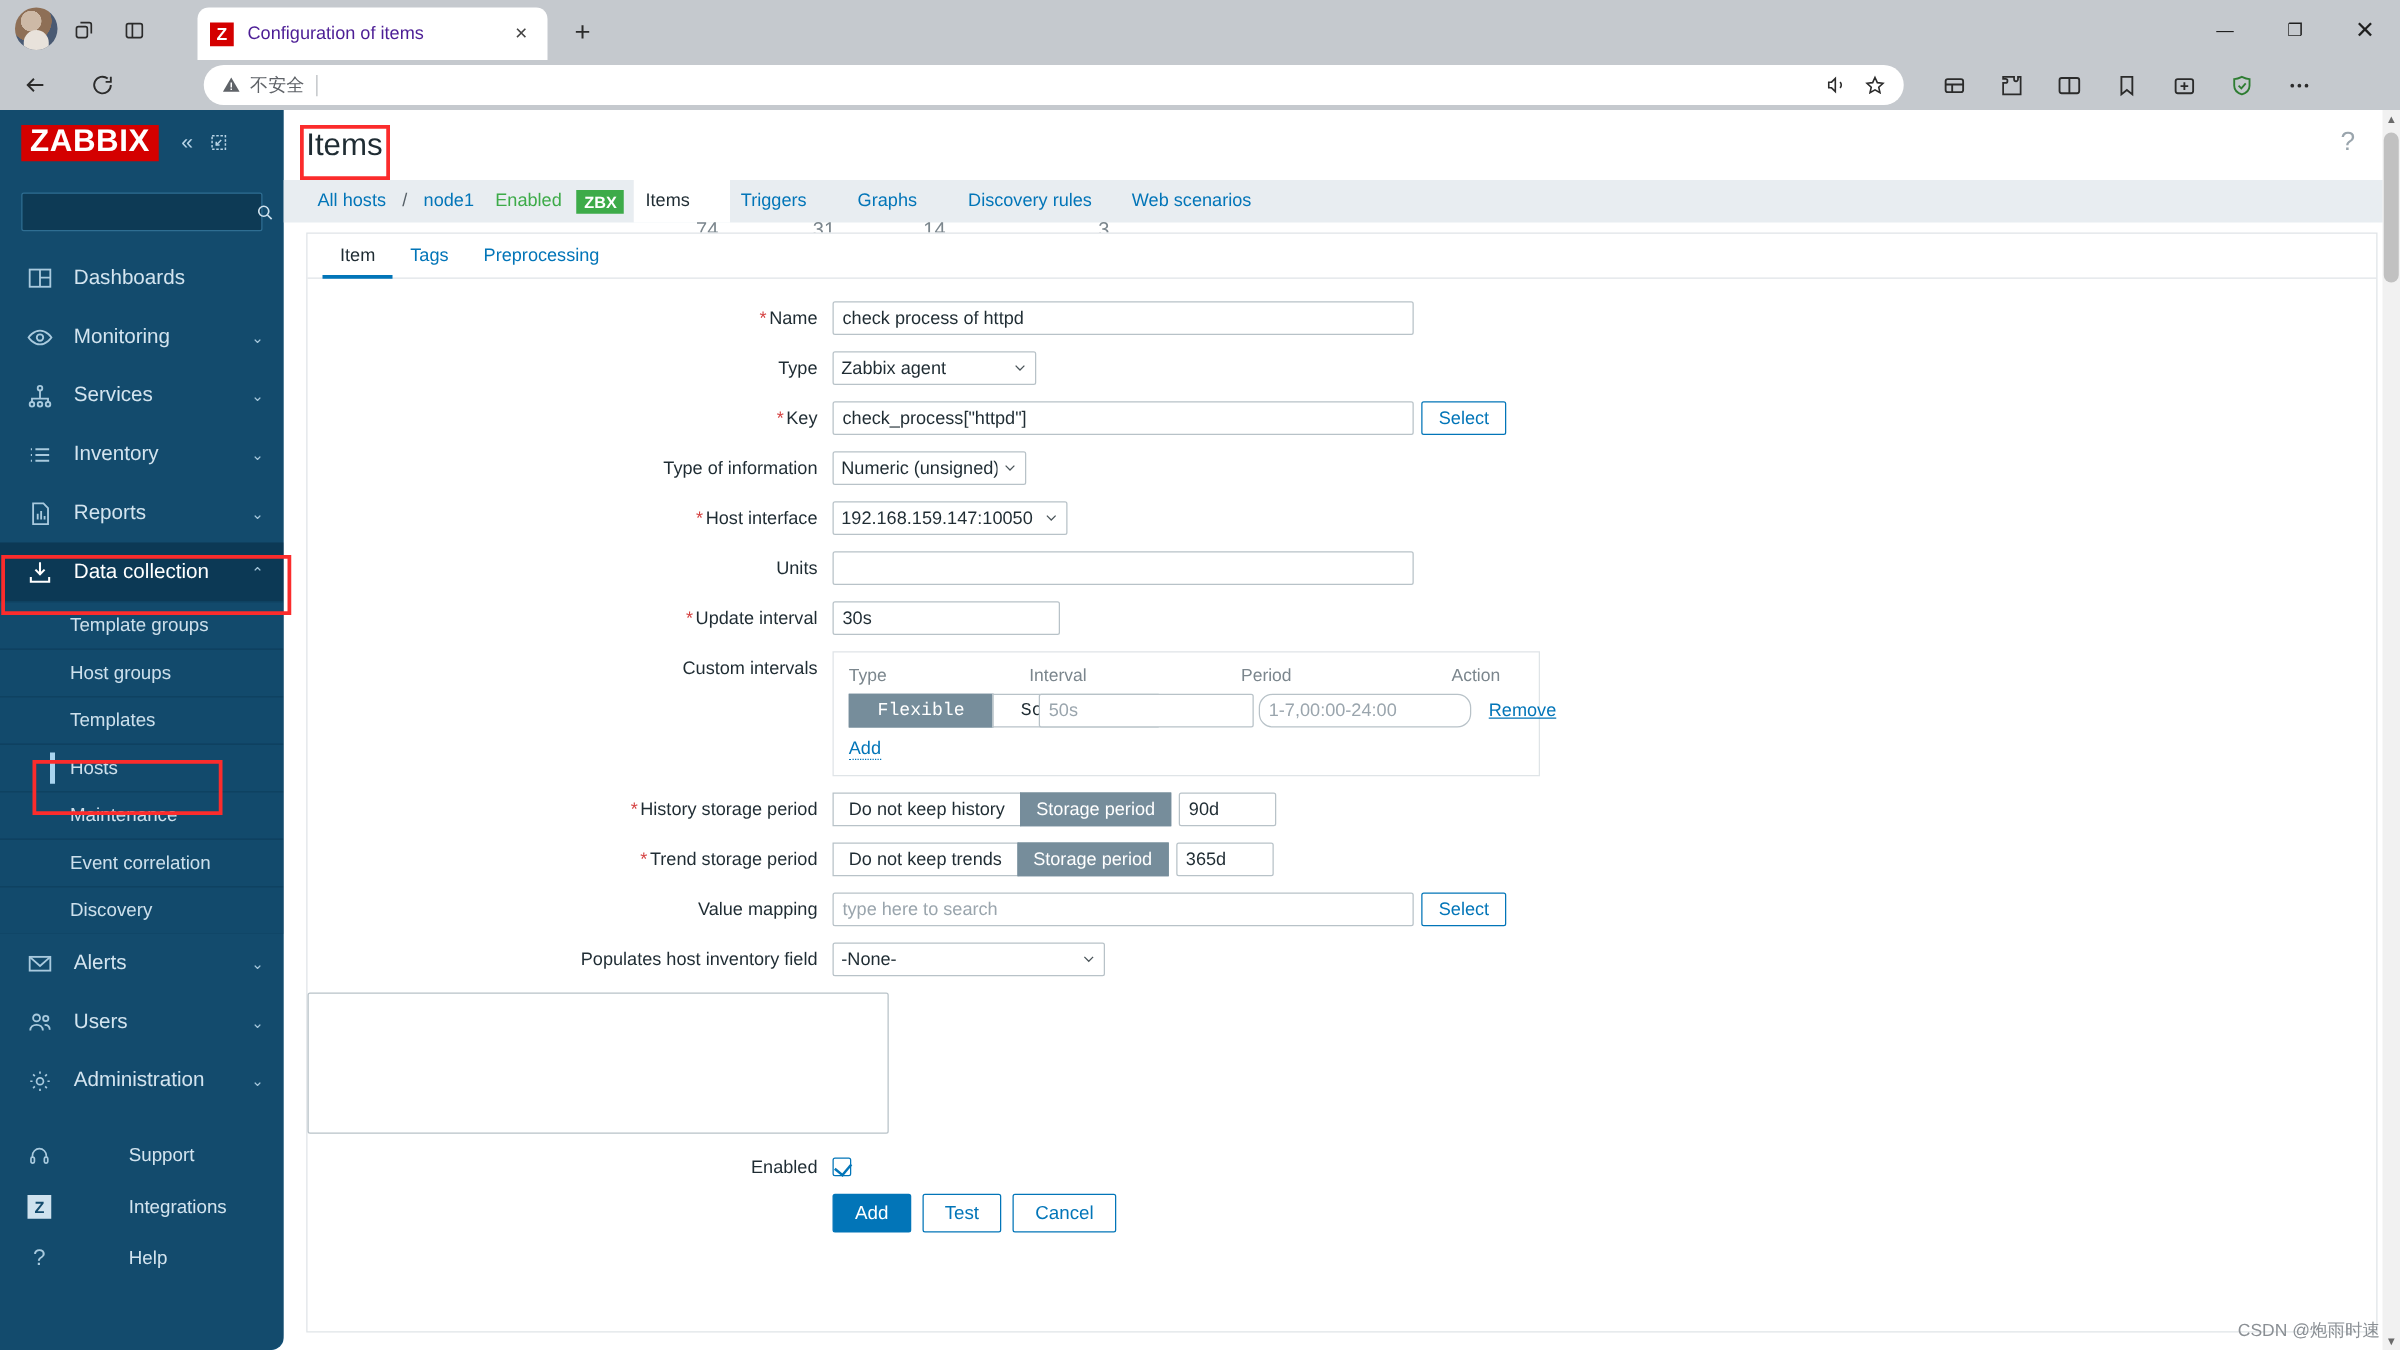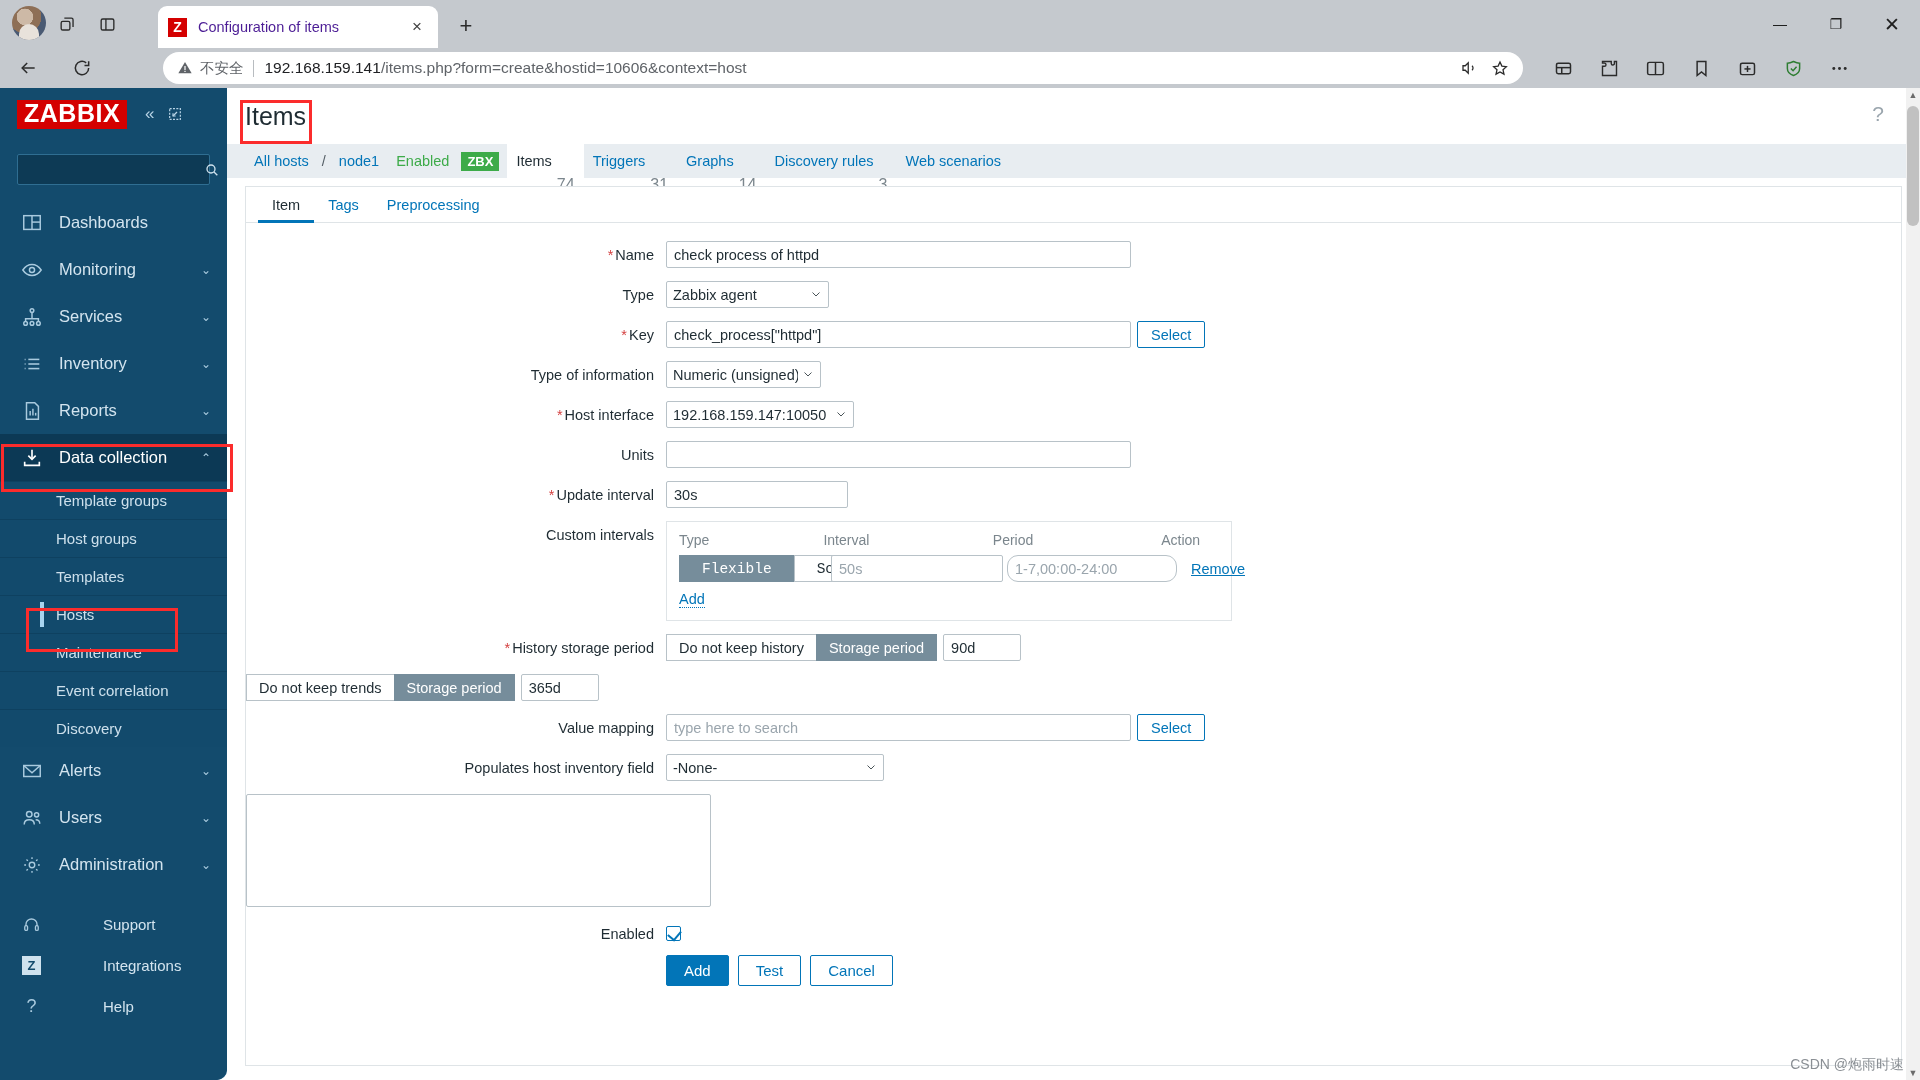--- a/index.html
+++ b/index.html
@@ -337,21 +337,20 @@
         </svg>
     </div>
     <div class="url-input">
       <svg class="warn-icon" viewBox="0 0 24 24">
         <path d="M12 3 L22 20 L2 20 Z" fill="#5f6368"></path>
         <rect x="11.1" y="9" width="1.8" height="6" fill="#ffffff"></rect>
         <rect x="11.1" y="16.2" width="1.8" height="1.8" fill="#ffffff"></rect>
       </svg>
       <span class="insecure-label">不安全</span>
       <span class="url-divider"></span>
-      <span class="url-text"><span>192.168.159.141</span><span class="url-dim">/items.php?form=create&amp;hostid=10606&amp;context=host</span></span>
       <div class="url-icons">
         <svg viewBox="0 0 24 24" fill="none" stroke="currentColor" stroke-width="1.7">
             <path d="M4 9h3l4-4v14l-4-4H4z"></path>
             <path d="M16 9a4 4 0 0 1 0 6"></path>
           </svg>
         <svg viewBox="0 0 24 24" fill="none" stroke="currentColor" stroke-width="1.7">
             <polygon points="12,4 14.5,9.5 20.5,10.2 16,14.3 17.3,20.2 12,17.2 6.7,20.2 8,14.3 3.5,10.2 9.5,9.5"></polygon>
           </svg>
       </div>
     </div>
@@ -734,20 +733,21 @@
           <div class="fctl">
             <div class="seg">
               <div class="sg">Do not keep history</div>
               <div class="sg on">Storage period</div>
             </div>
             <input class="ti w-sm" type="text" value="90d" style="">
           </div>
         </div>
 
         <div class="frow">
+          <div class="flabel"><span class="req">*</span><span>Trend storage period</span></div>
           <div class="fctl">
             <div class="seg">
               <div class="sg">Do not keep trends</div>
               <div class="sg on">Storage period</div>
             </div>
             <input class="ti w-sm" type="text" value="365d" style="">
           </div>
         </div>
 
         <div class="frow">

